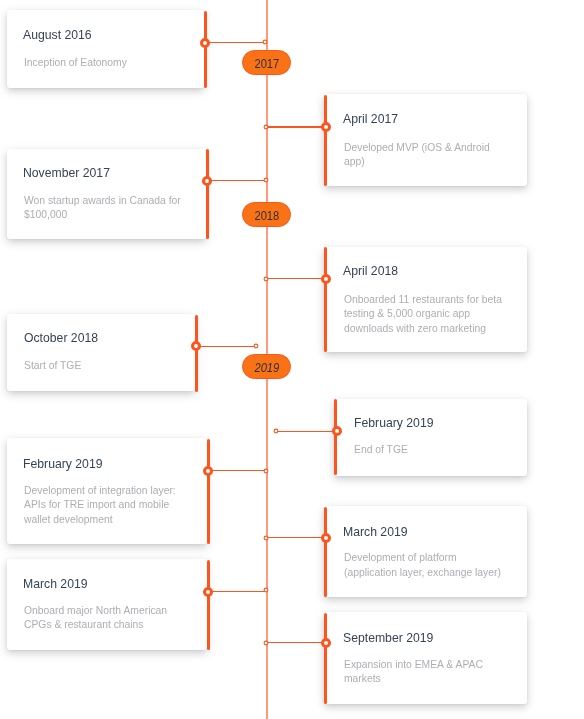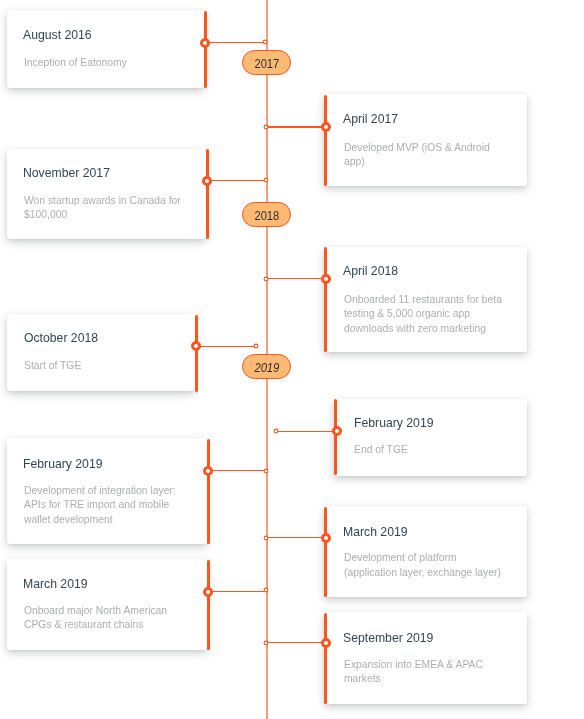--- a/index.html
+++ b/index.html
@@ -9,21 +9,21 @@
   .spine{position:absolute;left:265.7px;top:0;width:2.4px;height:719px;background:#FF9B7A;}
   .card{position:absolute;background:#fff;border-radius:3px;
         box-shadow:0 3px 9px rgba(110,113,118,0.36), 0 1px 2px rgba(110,113,118,0.09);}
   .c-title{position:absolute;color:#334554;font-size:13px;white-space:nowrap;transform:scaleX(0.94);transform-origin:left top;}
   .c-desc{position:absolute;color:#ACAEB4;font-size:11px;line-height:14.6px;transform:scaleX(0.94);transform-origin:left top;}
   .bar{position:absolute;width:3.3px;background:#FC551E;border-radius:1.7px;}
   .dot{position:absolute;width:12px;height:12px;overflow:visible;}
   .ring{position:absolute;width:6px;height:6px;overflow:visible;}
   .hline{position:absolute;height:1.4px;background:#FC551E;}
   .pill{position:absolute;box-sizing:border-box;width:49.2px;height:25px;border:1.25px solid #FC551E;border-radius:13px;
-        background:#fdba74;color:#2E2E2E;font-size:13.6px;display:flex;align-items:center;justify-content:center;}
+        background:#f97316;color:#2E2E2E;font-size:13.6px;display:flex;align-items:center;justify-content:center;}
   .pill span{display:block;transform:scaleX(0.825) translate(-0.3px,0.8px);}
 </style>
 </head>
 <body>
 
 <div id="stage">
   <div class="spine"></div>
   <div class="ev">
     <div class="card" style="left:6.9px;top:9.6px;width:197.1px;height:78.4px;"></div>
     <div class="hline" style="left:205.6px;top:41.90px;width:59.0px;"></div>

